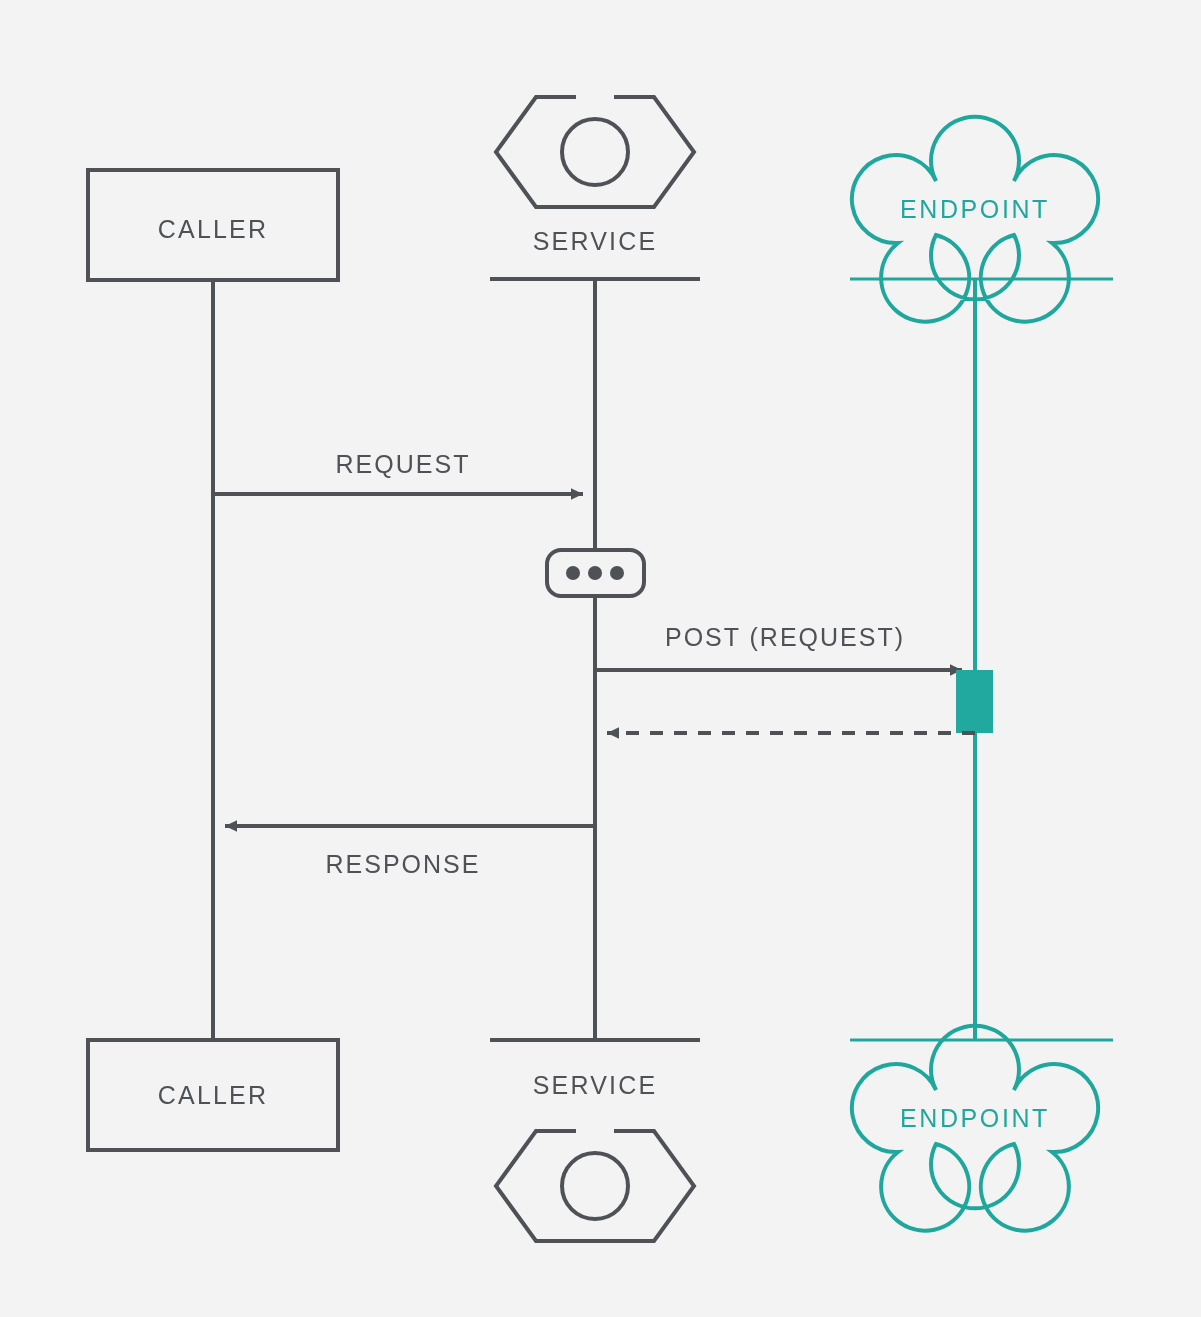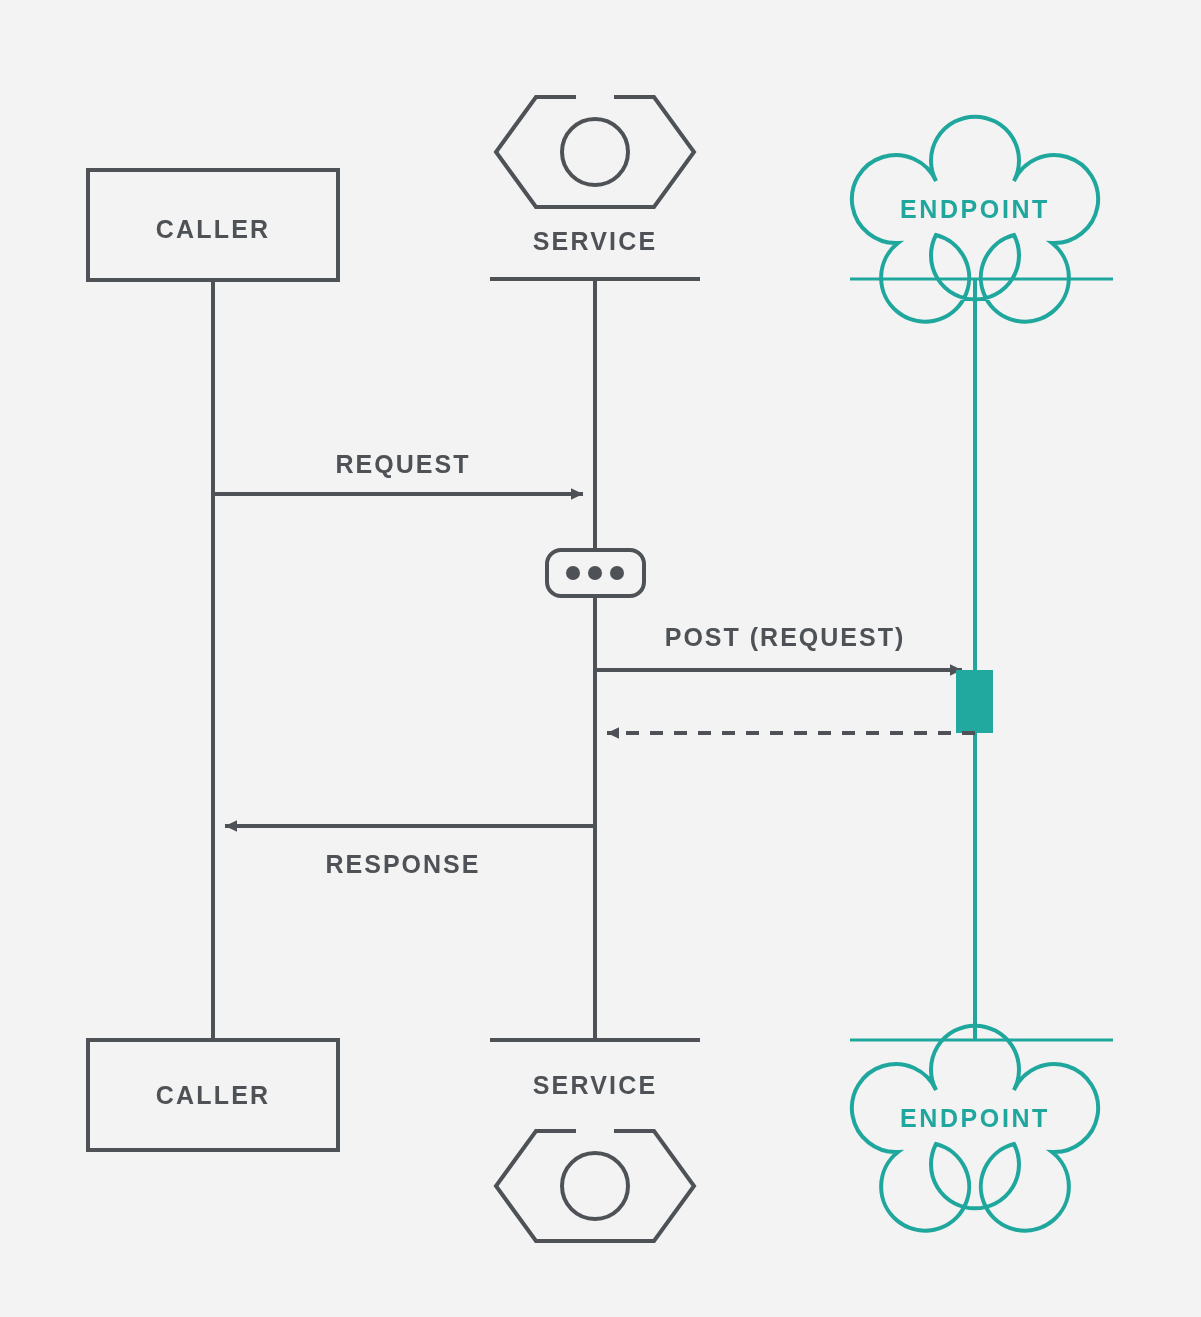--- a/index.html
+++ b/index.html
@@ -10,21 +10,20 @@
     width: 1201px;
     height: 1317px;
     background: #f2f3f2;
     font-family: "Liberation Sans", sans-serif;
     overflow: hidden;
   }
   #diagram-root {
     position: relative;
     width: 1201px;
     height: 1317px;
-    font-weight: bold;
   }
   svg#seq {
     position: absolute;
     left: 0;
     top: 0;
     width: 1201px;
     height: 1317px;
     display: block;
   }
   .lbl {

